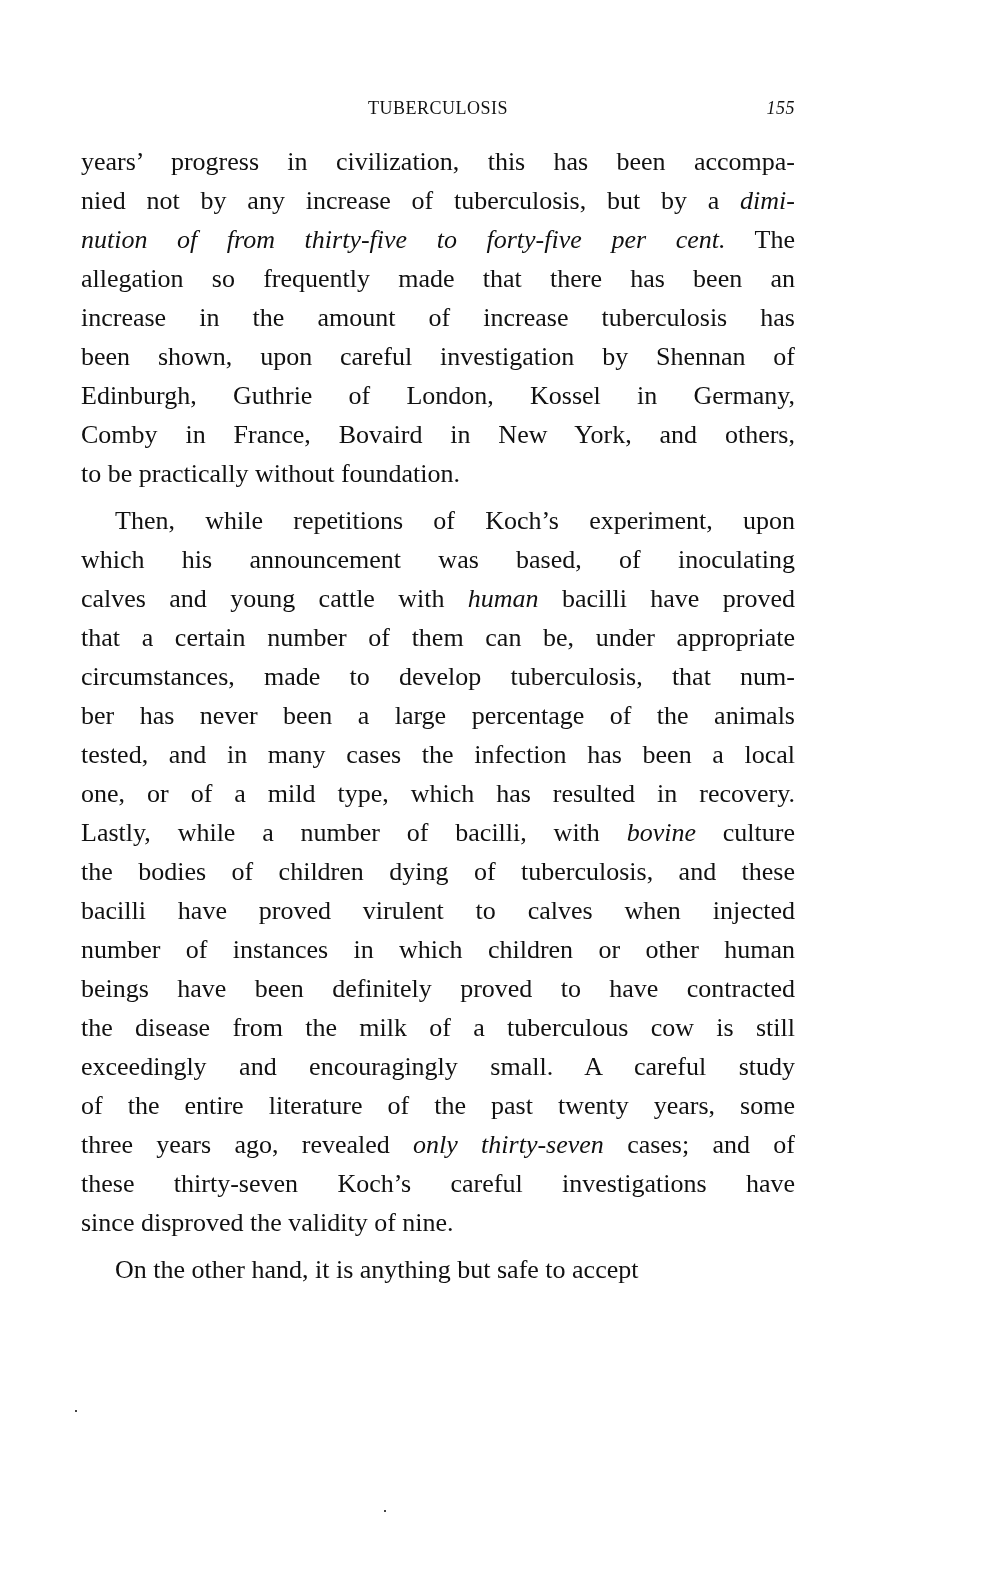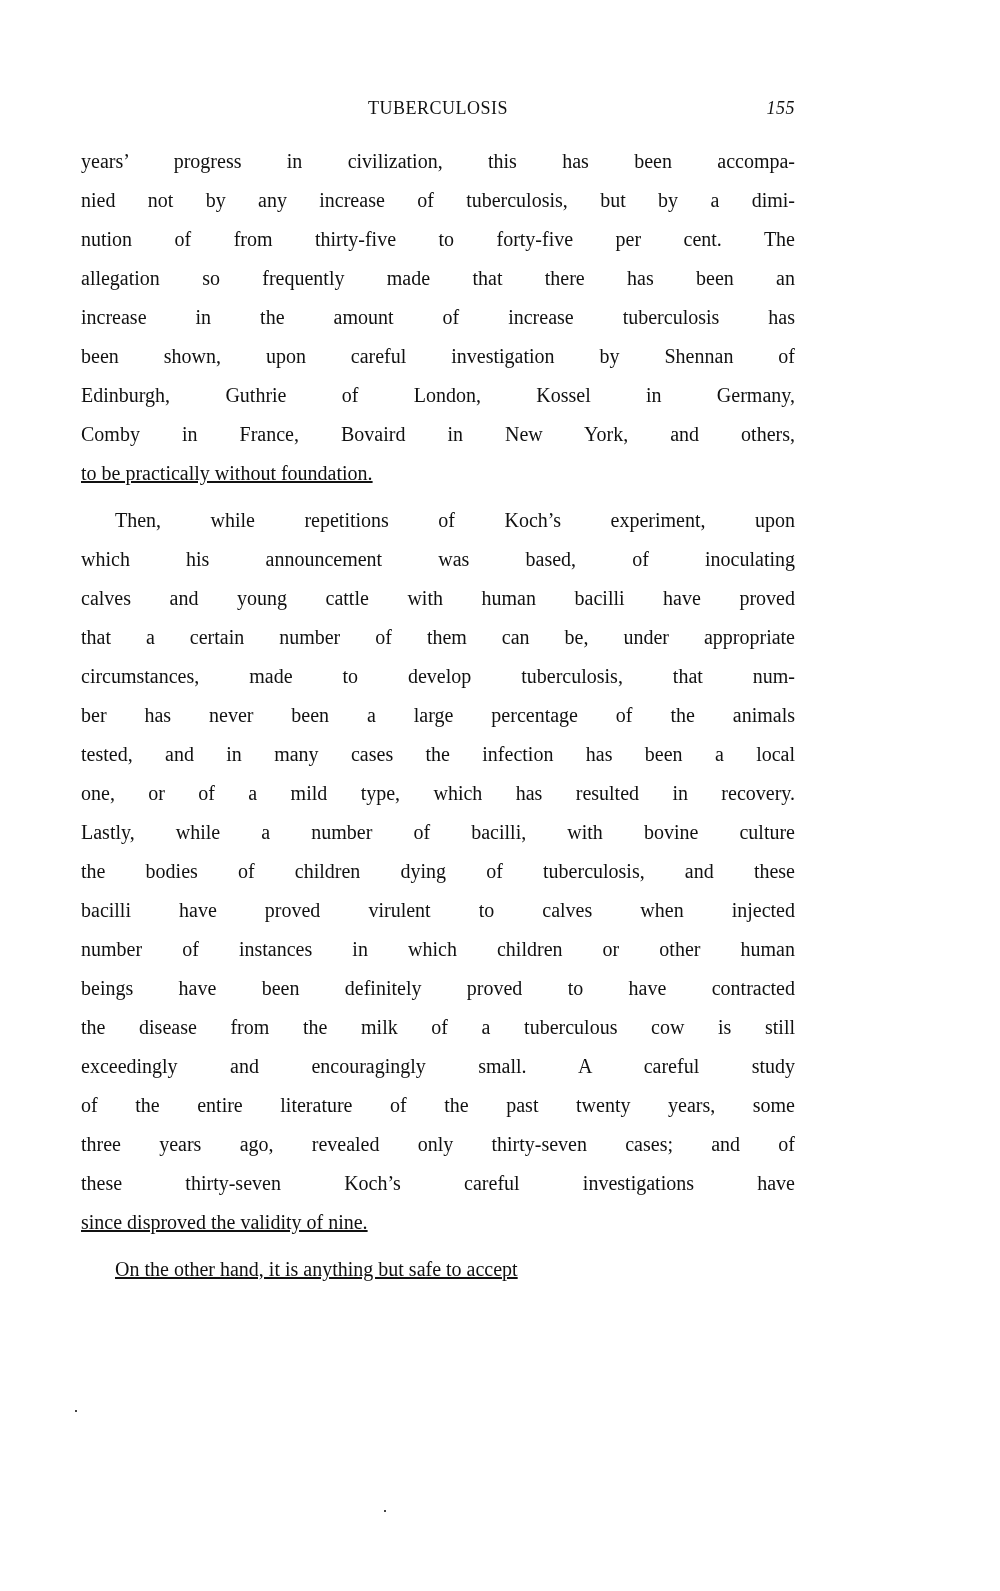--- a/index.html
+++ b/index.html
@@ -35,42 +35,42 @@
       top: 2px;
     }
     .page-number {
       position: absolute;
       right: 0;
       top: 2px;
       font-style: italic;
     }
     .body {
       margin-top: 10px;
-      font-size: 20px;
+      font-size: 26px;
       line-height: 39px;
     }
     .line {
       display: block;
       width: 714px;
       white-space: nowrap;
       text-align: justify;
       text-align-last: justify;
       height: 39px;
       overflow: visible;
     }
     .line.last {
       text-align-last: left;
-      text-decoration: underline;
     }
     .line.indent {
       padding-left: 34px;
       width: 680px;
       margin-top: 8px;
     }
     .it {
+      font-style: italic;
     }
     .speck {
       position: absolute;
       width: 2px;
       height: 2px;
       background: #444;
     }
   </style>
 </head>
 <body>

